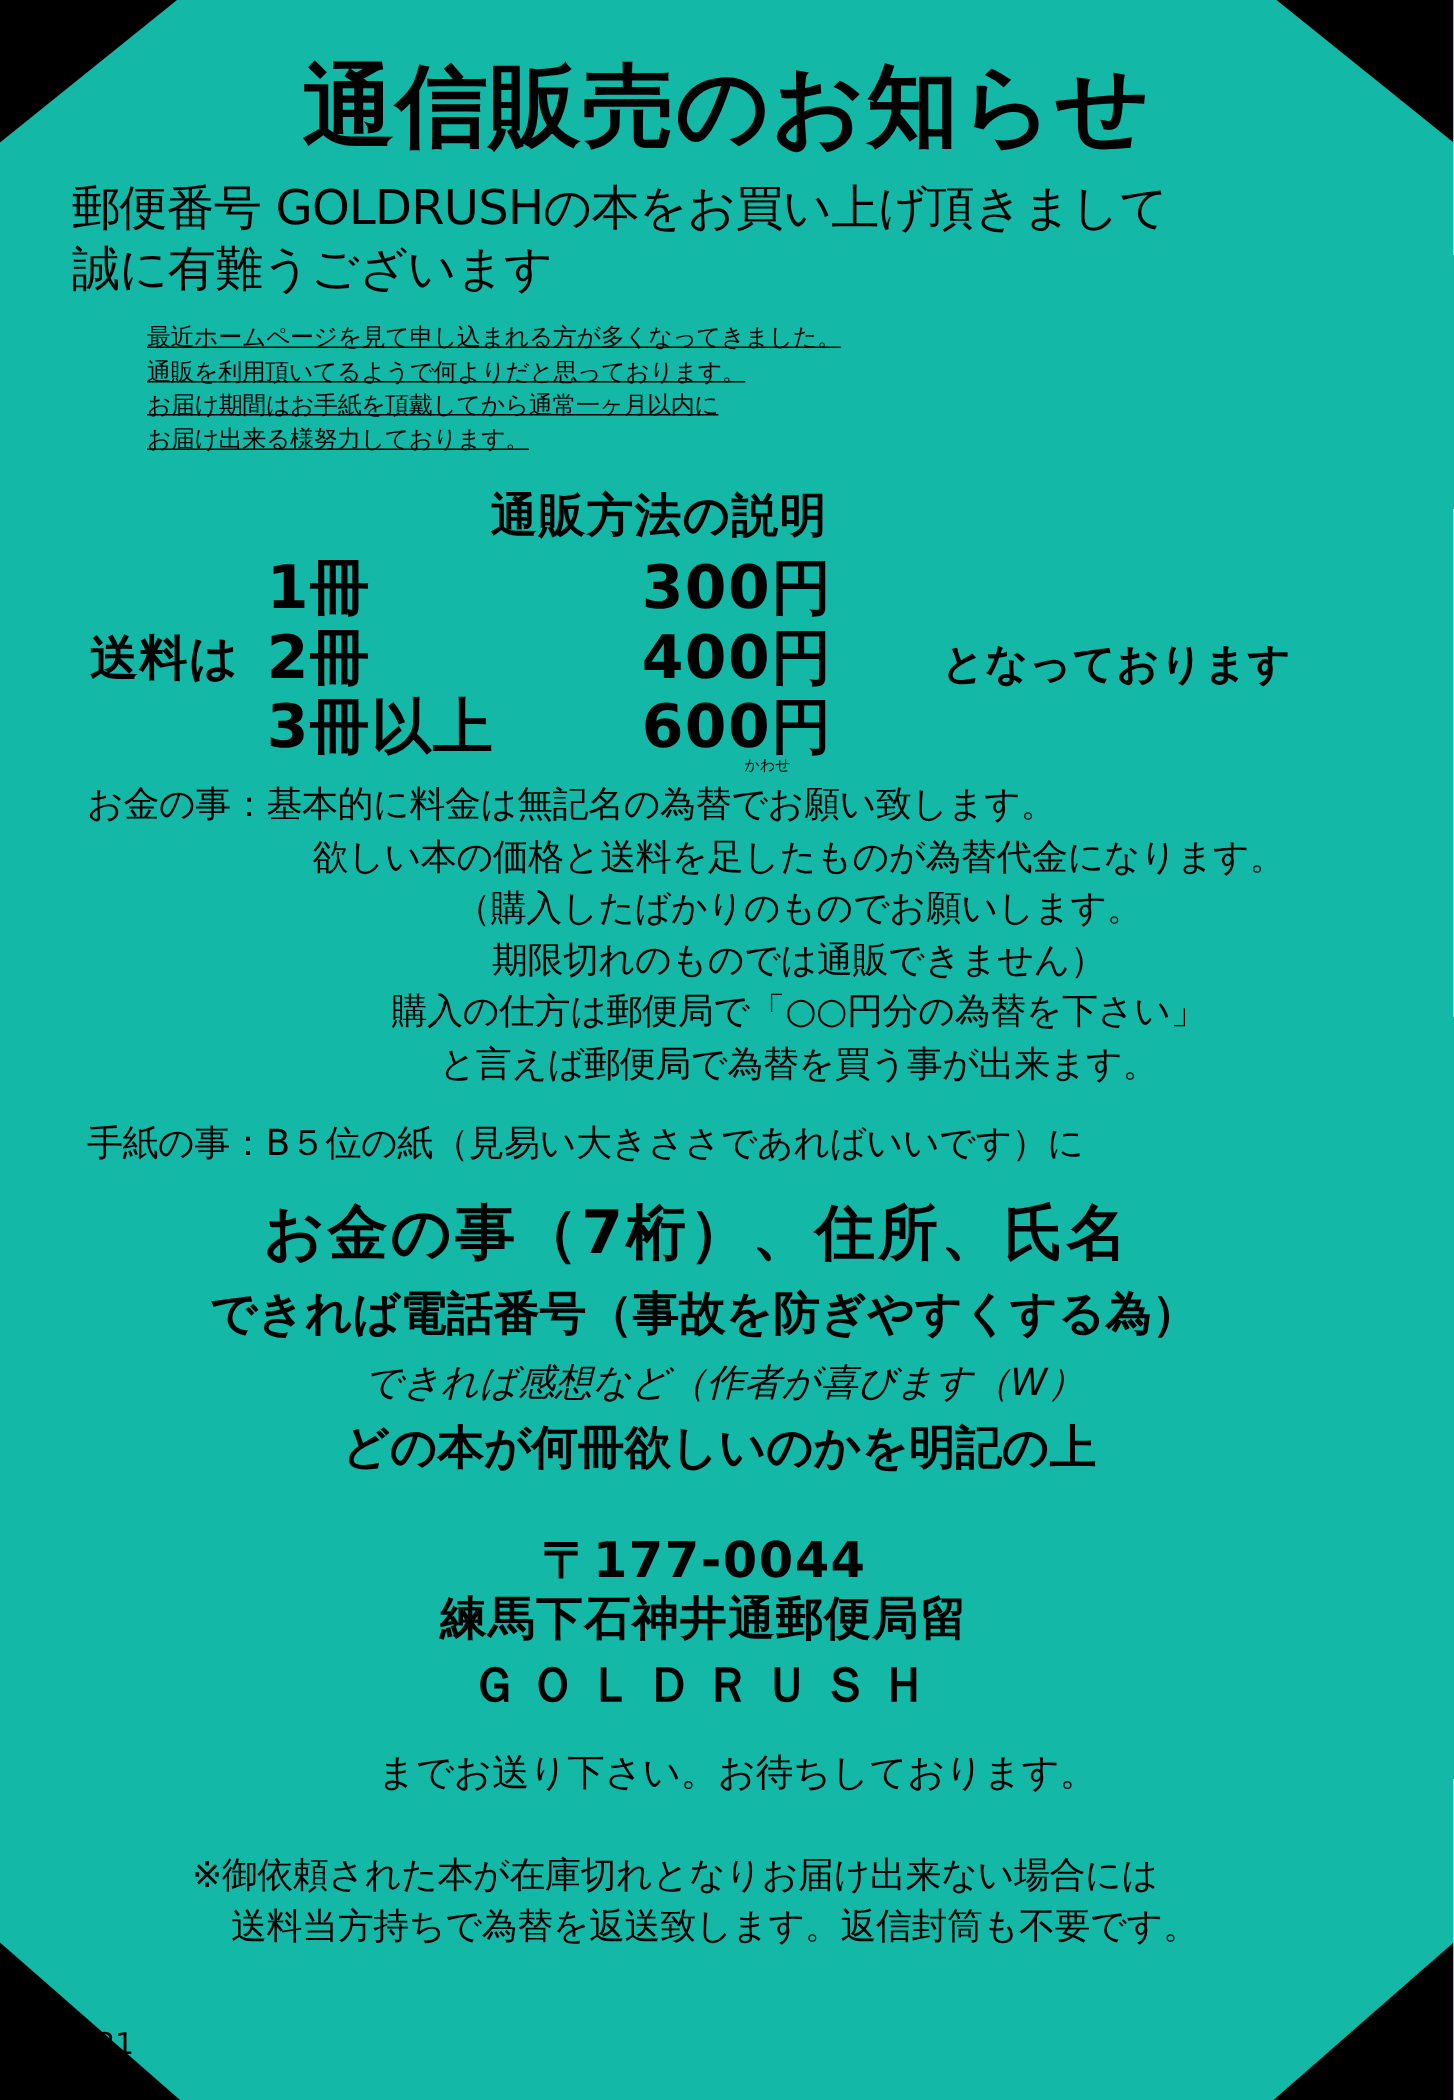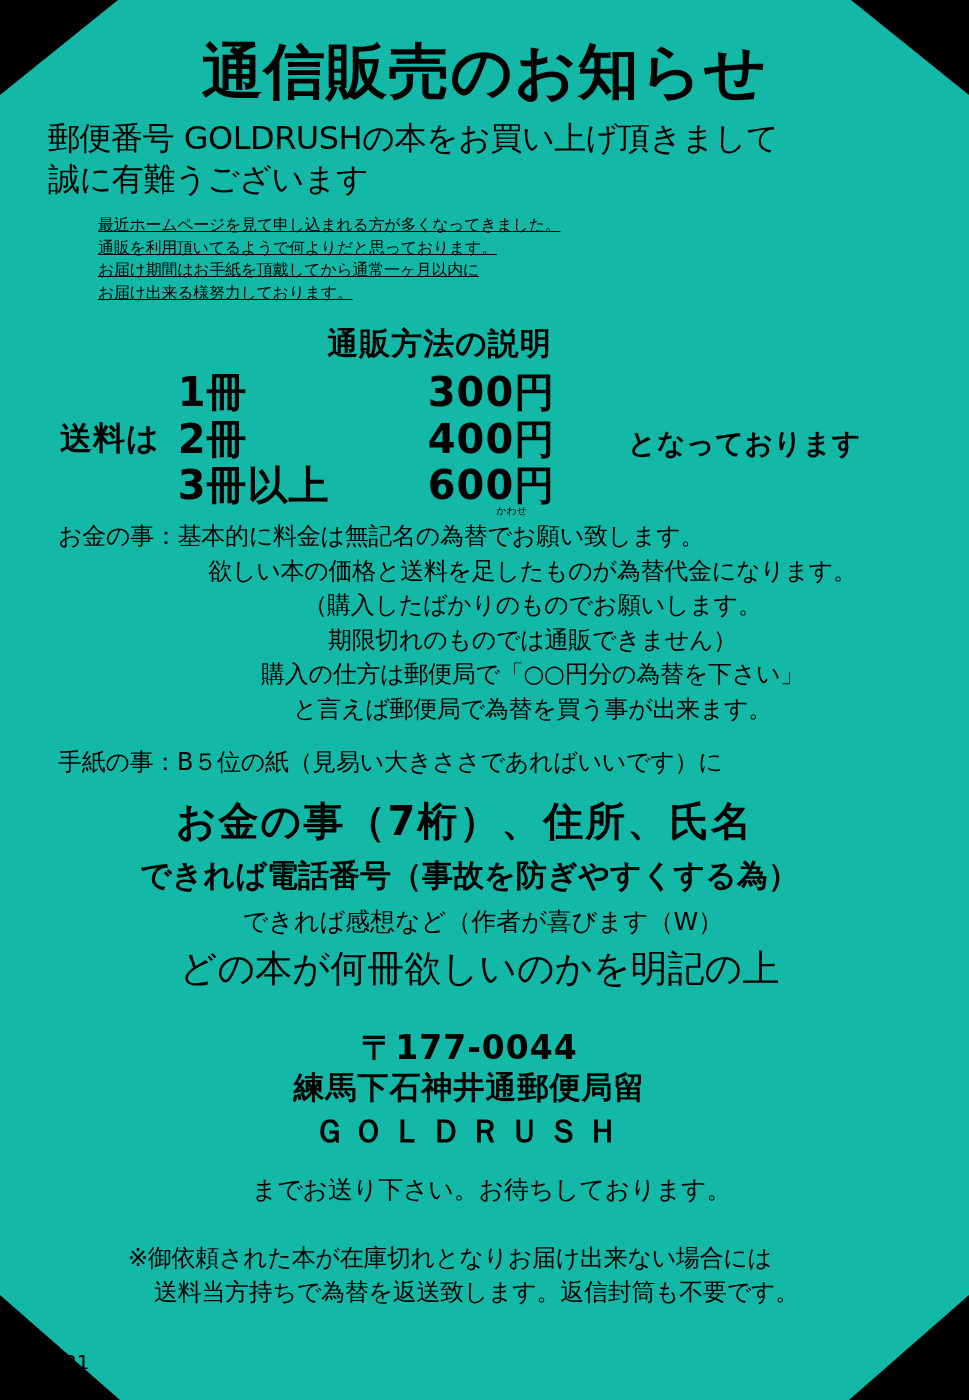--- a/index.html
+++ b/index.html
@@ -178,25 +178,26 @@
     margin: 6px 0 0 0;
     padding-right: 30px;
     letter-spacing: 0px;
   }
   .mid1 {
     text-align: center;
     font-size: 25px;
     margin: 8px 0 0 0;
     padding-right: 3px;
     letter-spacing: 0px;
+    font-style: italic;
   }
   .big3 {
     text-align: center;
-    font-size: 37px;
-    font-weight: normal;
+    font-size: 31px;
+    font-weight: bold;
     margin: 6px 0 0 0;
     padding-right: 10px;
     letter-spacing: 0px;
   }
 
   .addr-block {
     text-align: center;
     margin: 34px 0 0 0;
     padding-right: 30px;
   }

